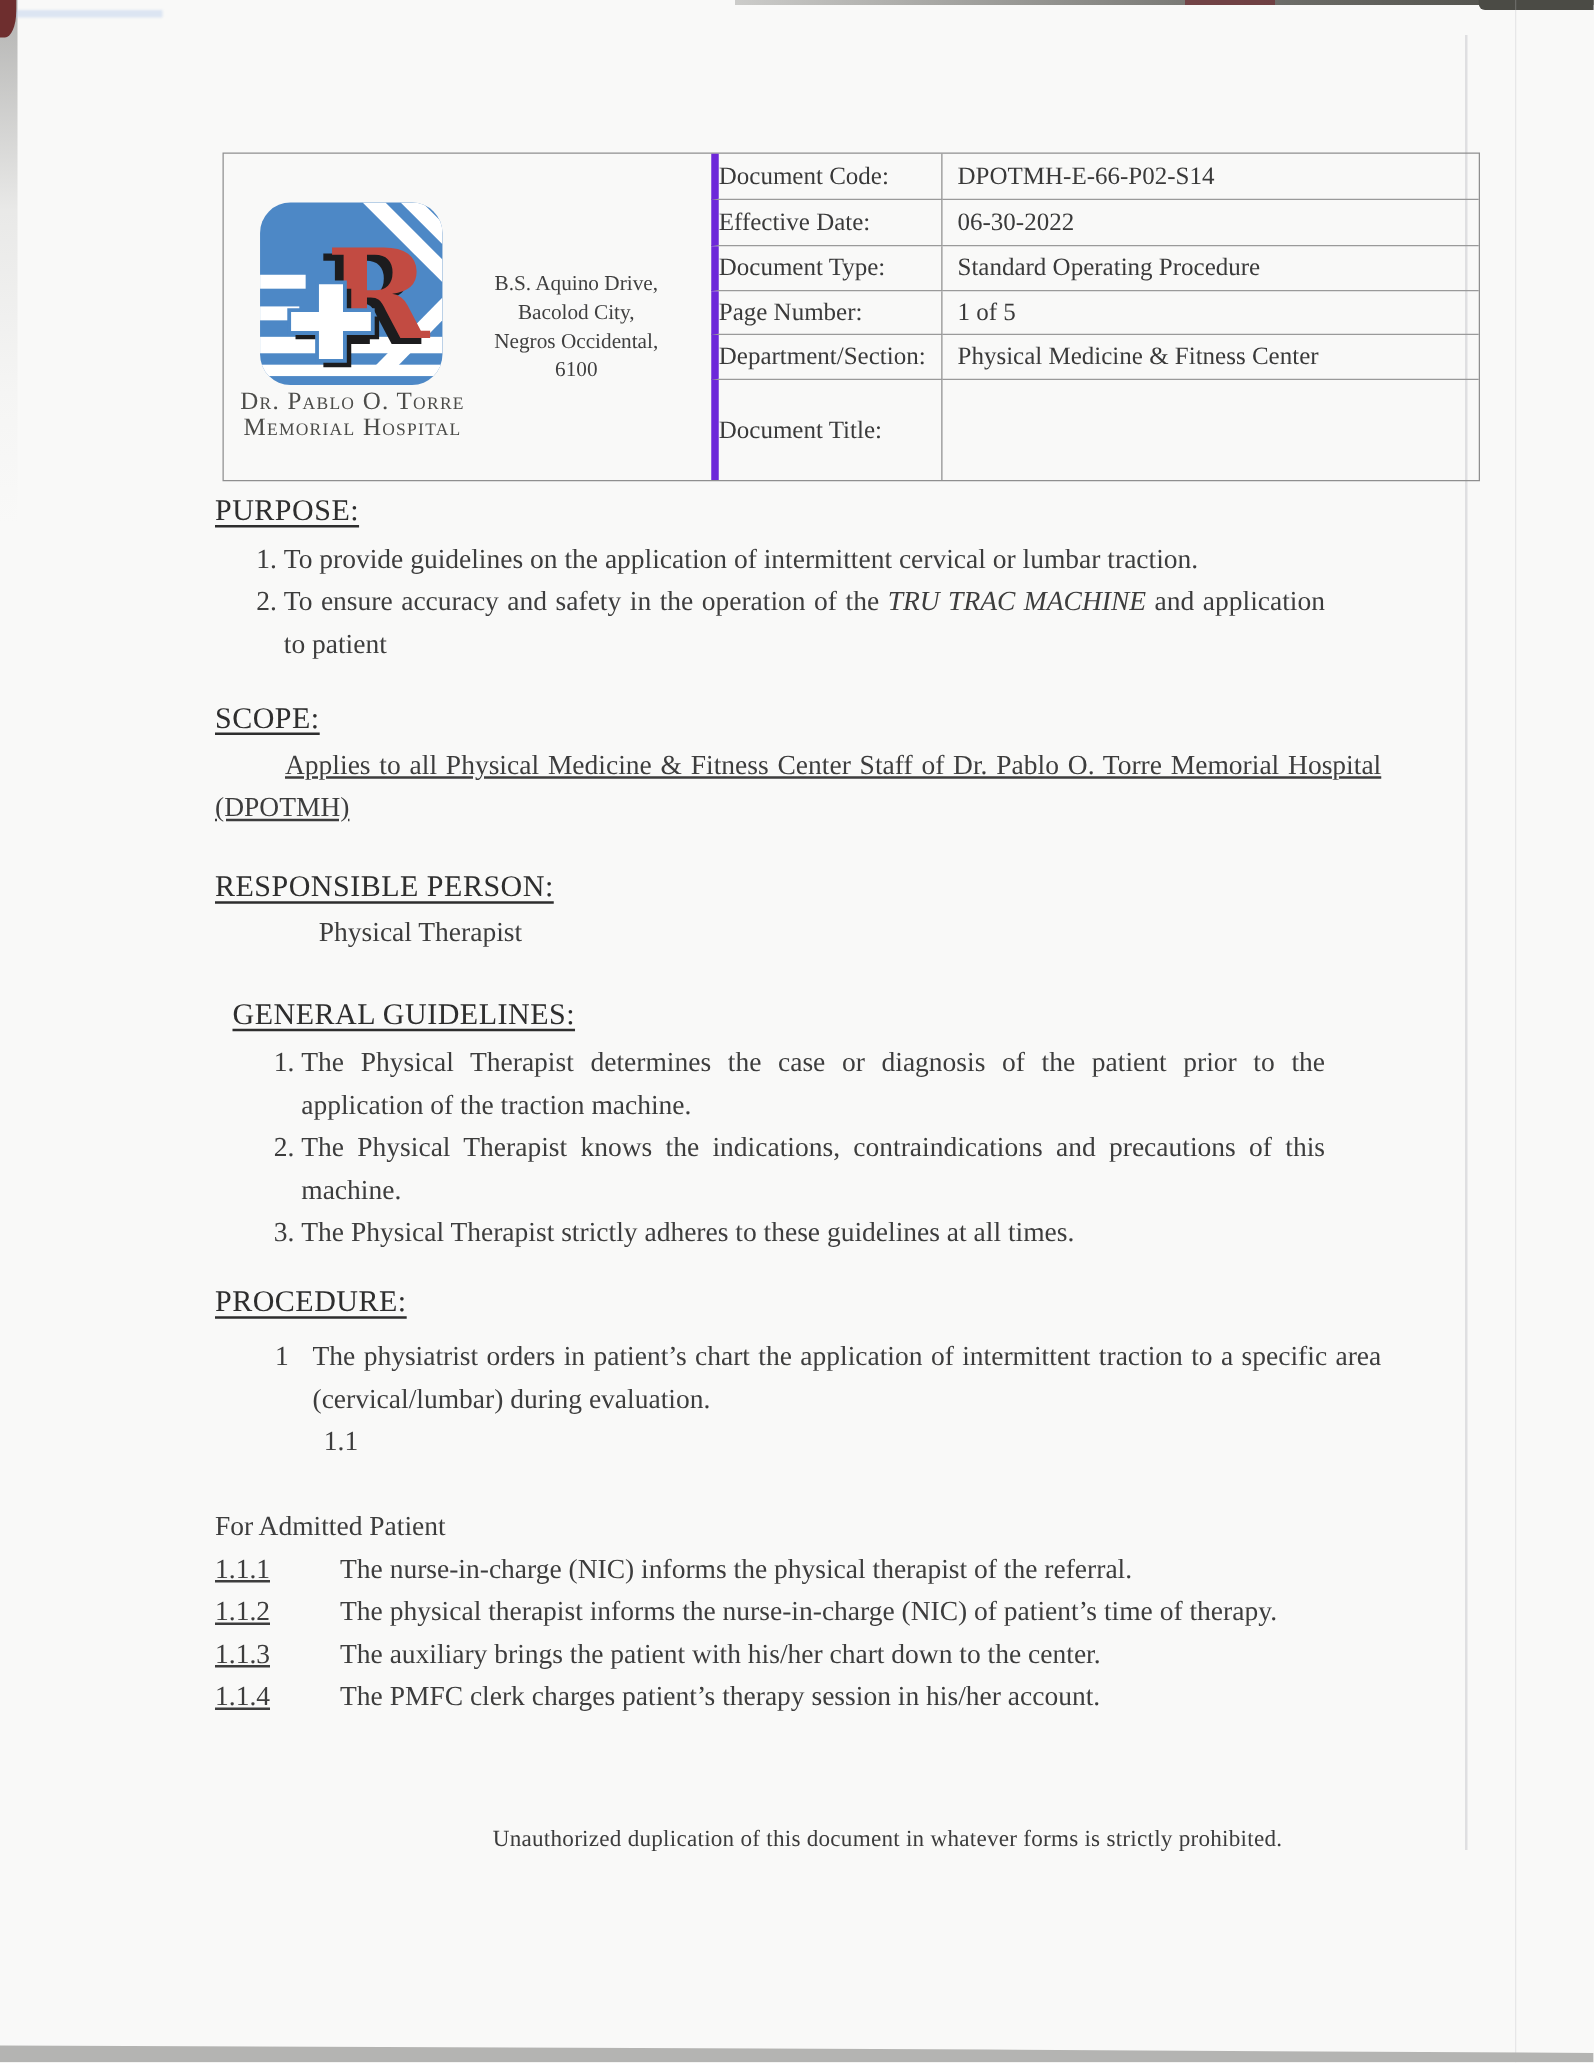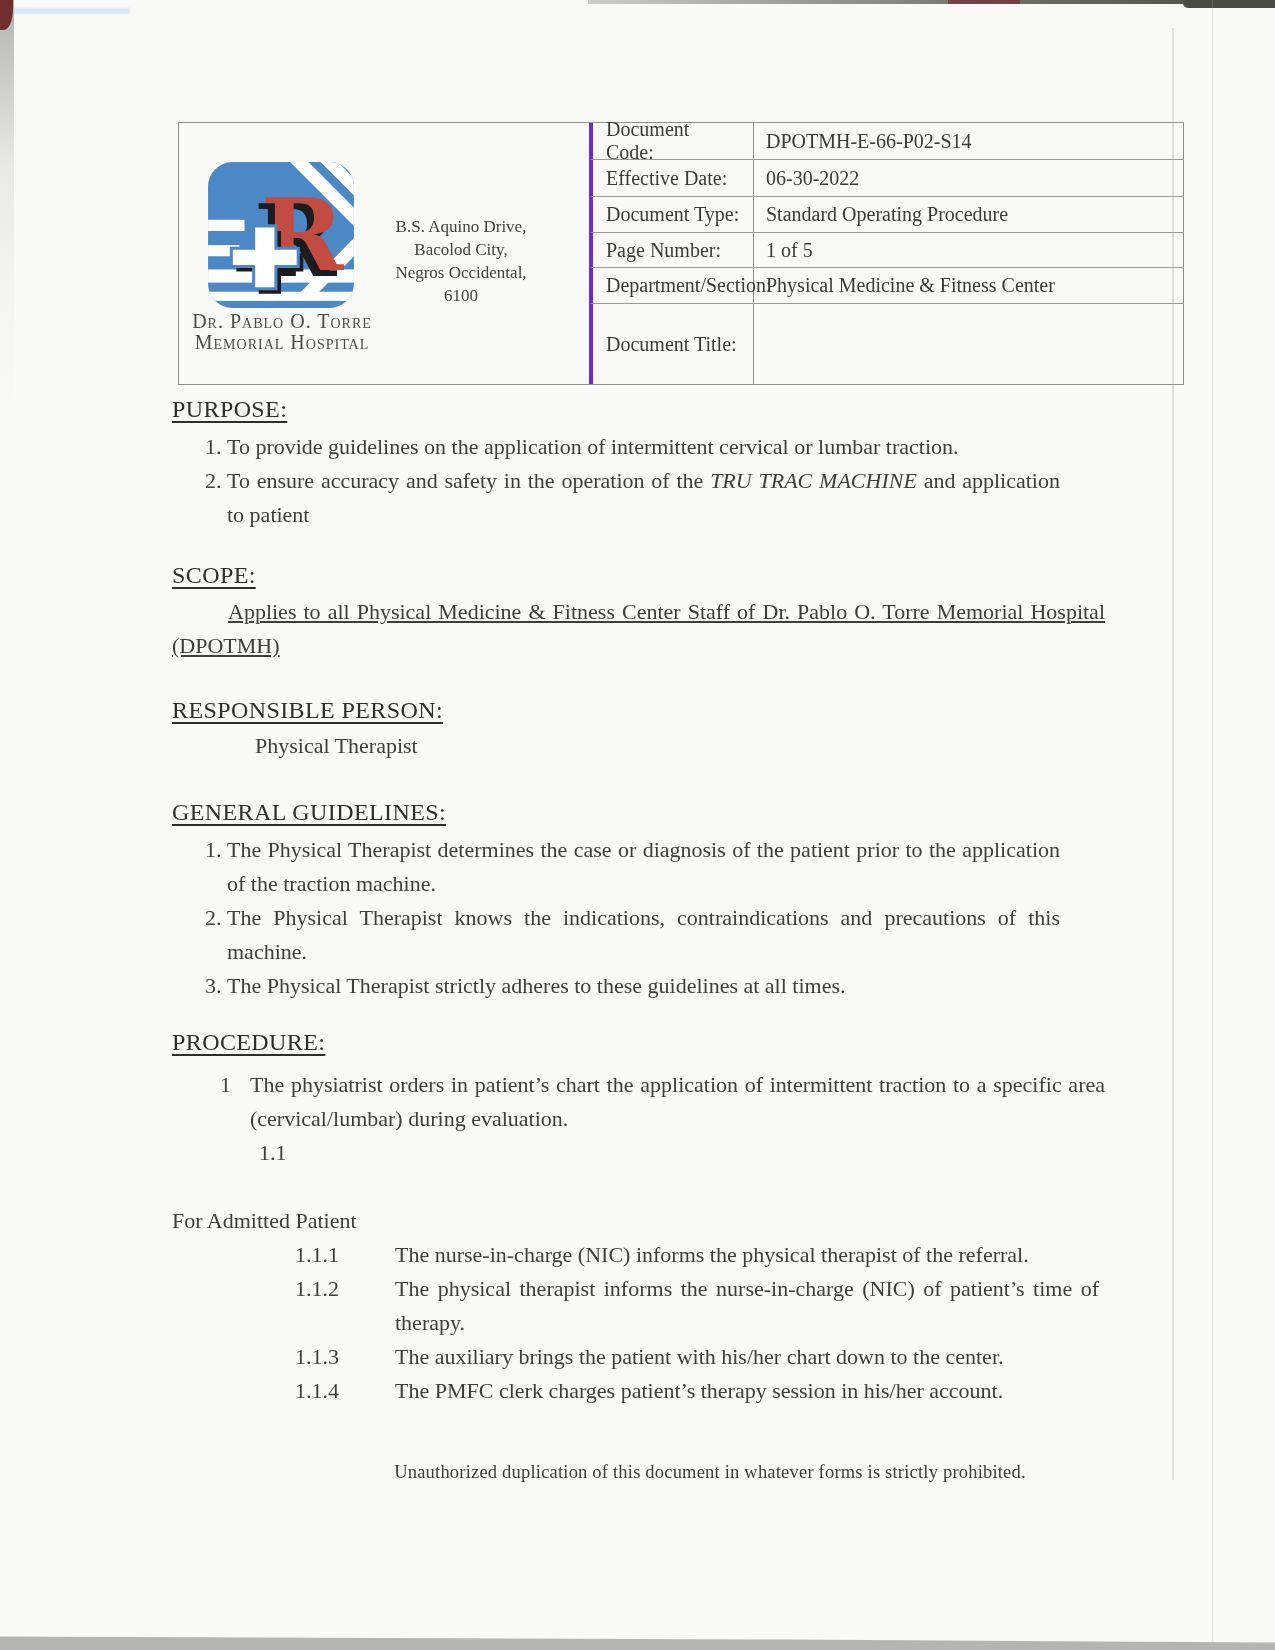--- a/index.html
+++ b/index.html
@@ -24,22 +24,22 @@
     clip-path:polygon(0 32%,62% 48%,100% 62%,100% 100%,0 100%);}
   .fold-line{position:absolute;left:1172px;top:28px;width:2px;height:1452px;background:rgba(175,175,182,.35);}
   .fold-line2{position:absolute;left:1212px;top:0;width:1px;height:1650px;background:rgba(185,185,190,.28);}
 
   
   .ht{position:absolute;left:178px;top:122px;width:1004px;height:261px;
     display:grid;grid-template-columns:390px 185px 429px;
     grid-template-rows:37px 37px 36px 35px 36px 80px;
     border:1px solid #8f8f8f;background:transparent;font-size:20px;color:#3a3a3a;}
   .ht .idcell{grid-column:1;grid-row:1/span 6;position:relative;}
-  .ht .lbl{border-left:4px solid #6d28d9;border-right:1px solid #8f8f8f;border-bottom:1px solid #9a9a9a;
-    display:flex;align-items:center;padding:0 13px;margin-left:20px;}
+  .ht .lbl{border-left:6px solid #6d28d9;border-right:1px solid #8f8f8f;border-bottom:1px solid #9a9a9a;
+    display:flex;align-items:center;padding:0 0;}
   .ht .val{border-bottom:1px solid #9a9a9a;display:flex;align-items:center;padding:0 12px;}
   .ht .lbl.last,.ht .val.last{border-bottom:none;}
   .ht .val.title{font-weight:bold;line-height:27px;align-items:center;letter-spacing:.2px;}
   .logo-box{position:absolute;left:26px;top:36px;width:152px;height:152px;}
   .hosp-name{position:absolute;left:2px;top:188px;width:202px;text-align:center;
     font-variant:small-caps;font-size:20px;line-height:21px;letter-spacing:1px;color:#4c4c49;}
   .addr{position:absolute;left:212px;top:92px;width:140px;text-align:center;
     font-size:17px;line-height:23px;color:#3f3f3f;}
 
   
@@ -48,30 +48,30 @@
     text-decoration:underline;text-decoration-thickness:2px;text-underline-offset:4px;}
   .purpose{margin-top:13px;}
   .nlist{margin-top:7px;}
   .nitem{display:flex;font-size:22px;line-height:34px;}
   .nitem .num{flex:0 0 22px;margin-left:33px;}
   .nitem .txt{flex:1;text-align:justify;padding-right:45px;}
   .scope{margin-top:30px;}
   .scope p{margin:6px 0 0 0;font-size:22px;line-height:34px;text-align:justify;text-indent:56px;padding-right:0;text-decoration:underline;}
   .responsible{margin-top:34px;}
   .resp-body{margin-top:5px;margin-left:83px;font-size:22px;line-height:34px;}
-  .guidelines{margin-top:36px;}
+  .guidelines{margin-top:36px;margin-left:14px;}
   .procedure{margin-top:26px;}
   .proc1{display:flex;font-size:22px;line-height:34px;margin-top:12px;}
   .proc1 .num{flex:0 0 30px;margin-left:48px;}
   .proc1 .txt{flex:1;text-align:justify;padding-right:0;}
   .proc11{display:flex;font-size:22px;line-height:34px;flex-direction:column;}
   .proc11 .num{flex:0 0 68px;margin-left:87px;}
   .proc11 .txt{flex:1;}
   .sub{display:flex;font-size:22px;line-height:34px;}
-  .sub .num{flex:0 0 100px;margin-left:123px;}
+  .sub .num{flex:0 0 100px;text-decoration:underline;}
   .sub .txt{flex:1;text-align:justify;padding-right:6px;}
   .footer{position:absolute;left:240px;top:1462px;width:940px;text-align:center;
     font-size:18.5px;color:#3c3c3c;letter-spacing:.2px;}
   em.mach{font-style:italic;}
 </style>
 </head>
 <body>
 
 <div class="edge-left"></div>
 <div class="tint-topleft"></div>

